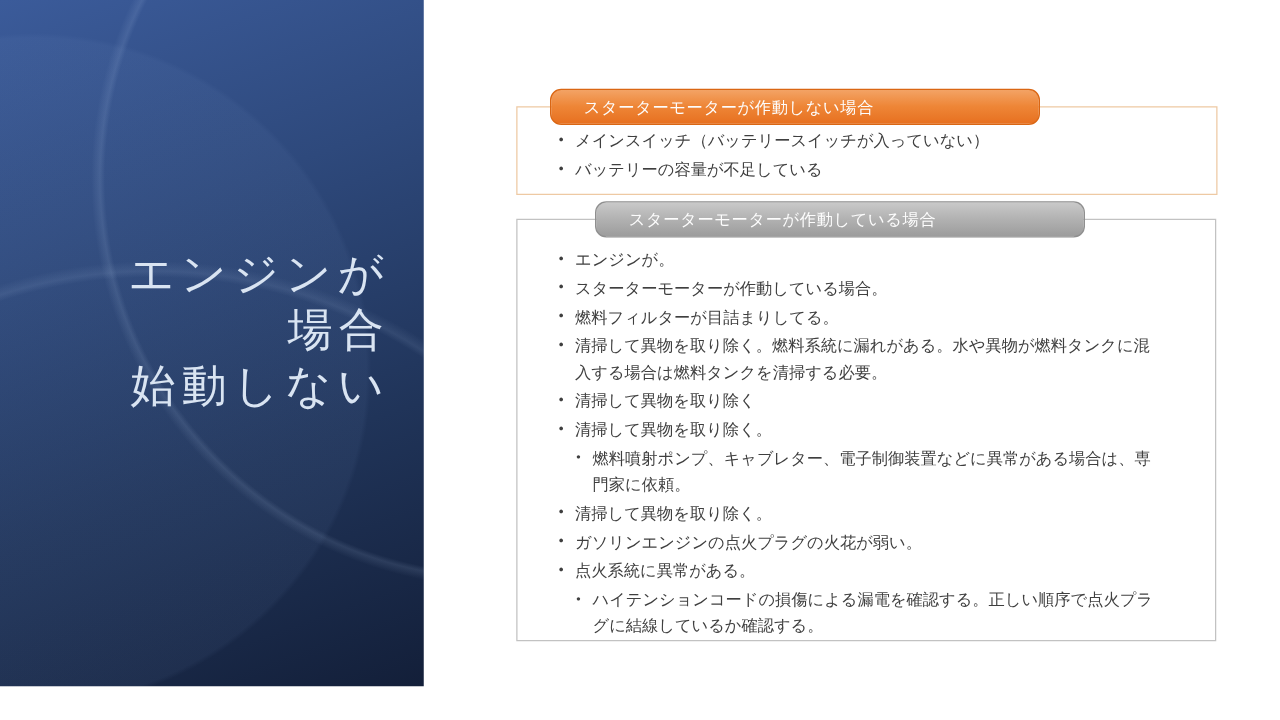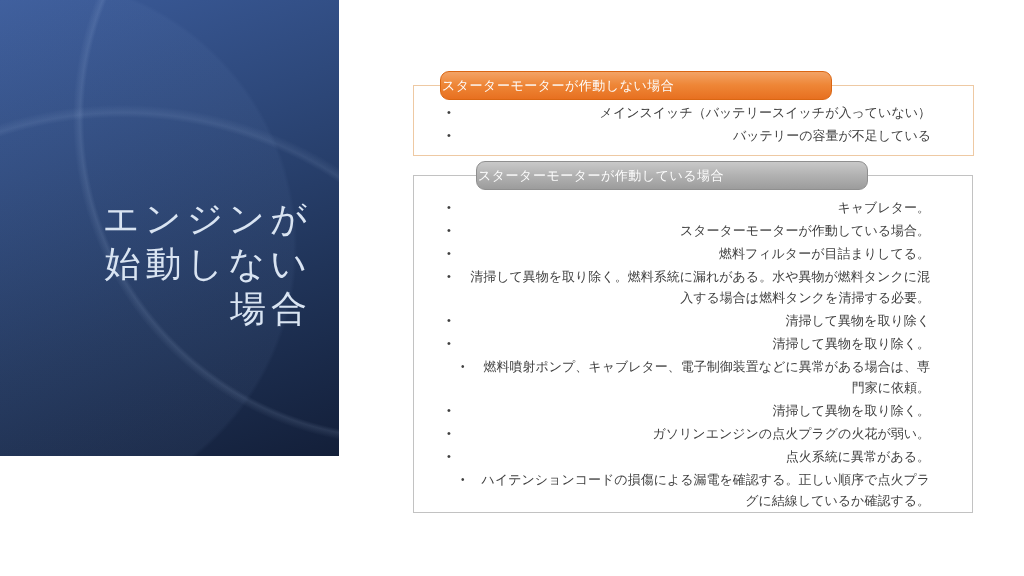--- a/index.html
+++ b/index.html
@@ -2,36 +2,36 @@
 <html><head>
 <meta charset="utf-8">
 <style>
   html,body{margin:0;padding:0;background:#fff;}
   .slide{
     position:relative;width:1024px;height:576px;background:#ffffff;
     font-family:"Liberation Sans",sans-serif;overflow:hidden;
   }
   
   .panel{
-    position:absolute;left:0;top:0;width:339px;height:456px;
+    position:absolute;left:0;top:0;width:339px;height:549px;
     background:
       radial-gradient(circle at 118% 26%, rgba(186,208,240,0) 316px, rgba(186,208,240,0.12) 320px, rgba(186,208,240,0) 327px),
       radial-gradient(circle at 36% 112%, rgba(186,208,240,0) 393px, rgba(186,208,240,0.10) 398px, rgba(186,208,240,0) 406px),
       radial-gradient(circle 270px at 8% 54%, rgba(130,160,210,0.07) 0 266px, rgba(130,160,210,0) 270px),
       linear-gradient(160deg,#3b5b9a 0%,#2e497c 32%,#203459 66%,#131f39 100%);
   }
   .slide-title{
     position:absolute;left:28px;top:196px;width:284px;
     text-align:right;color:#d9e4f2;font-size:36px;line-height:45px;
     font-weight:300;letter-spacing:5px;
   }
   
   .tab{
     position:absolute;width:392px;height:29px;box-sizing:border-box;
-    border-radius:9px;padding-left:1px;line-height:27px;
+    border-radius:9px;padding-left:26px;line-height:27px;
     color:#fdfdfd;font-size:13px;letter-spacing:0.5px;z-index:2;
     white-space:nowrap;overflow:hidden;
   }
   .tab-orange{
     left:440px;top:71px;
     background:linear-gradient(#f3a365 0%,#ee8637 48%,#e77020 100%);
     border:1px solid #da6613;
   }
   .tab-gray{
     left:440px;top:161px;
@@ -43,34 +43,34 @@
   .box{position:absolute;background:#ffffff;box-sizing:border-box;z-index:1;}
   .box-orange{left:413px;top:85px;width:561px;height:71px;border:1px solid #eec9a3;}
   .box-gray{left:413px;top:175px;width:560px;height:338px;border:1px solid #c2c2c2;}
   ul.blist{list-style:none;margin:0;}
   .box-orange ul.blist{padding:16px 42px 0 33px;}
   .box-gray  ul.blist{padding:21px 42px 0 33px;}
   ul.blist li{
     display:flex;color:#3f3f3f;font-size:13px;line-height:21px;margin-bottom:2px;
   }
   ul.blist li .mk{width:13px;flex:none;font-size:11px;}
-  ul.blist li .tx{flex:1;text-align:right;}
+  ul.blist li .tx{flex:1;}
   ul.blist li.sub{margin-left:14px;}
   ul.blist li.sub .mk{font-size:10px;}
 </style>
 </head>
 <body>
 
 <div class="slide">
 
   <div class="panel">
     <div class="slide-title">
       <div>エンジンが</div>
+      <div>場合</div>
       <div>始動しない</div>
-      <div>場合</div>
     </div>
   </div>
 
   <div class="tab tab-orange">スターターモーターが作動しない場合</div>
   <div class="box box-orange">
     <ul class="blist">
       <li>
         <span class="mk">•</span>
         <span class="tx">メインスイッチ（バッテリースイッチが入っていない）</span>
       </li>
@@ -79,21 +79,21 @@
         <span class="tx">バッテリーの容量が不足している</span>
       </li>
     </ul>
   </div>
 
   <div class="tab tab-gray">スターターモーターが作動している場合</div>
   <div class="box box-gray">
     <ul class="blist">
       <li>
         <span class="mk">•</span>
-        <span class="tx">キャブレター。</span>
+        <span class="tx">エンジンが。</span>
       </li>
       <li>
         <span class="mk">•</span>
         <span class="tx">スターターモーターが作動している場合。</span>
       </li>
       <li>
         <span class="mk">•</span>
         <span class="tx">燃料フィルターが目詰まりしてる。</span>
       </li>
       <li>

